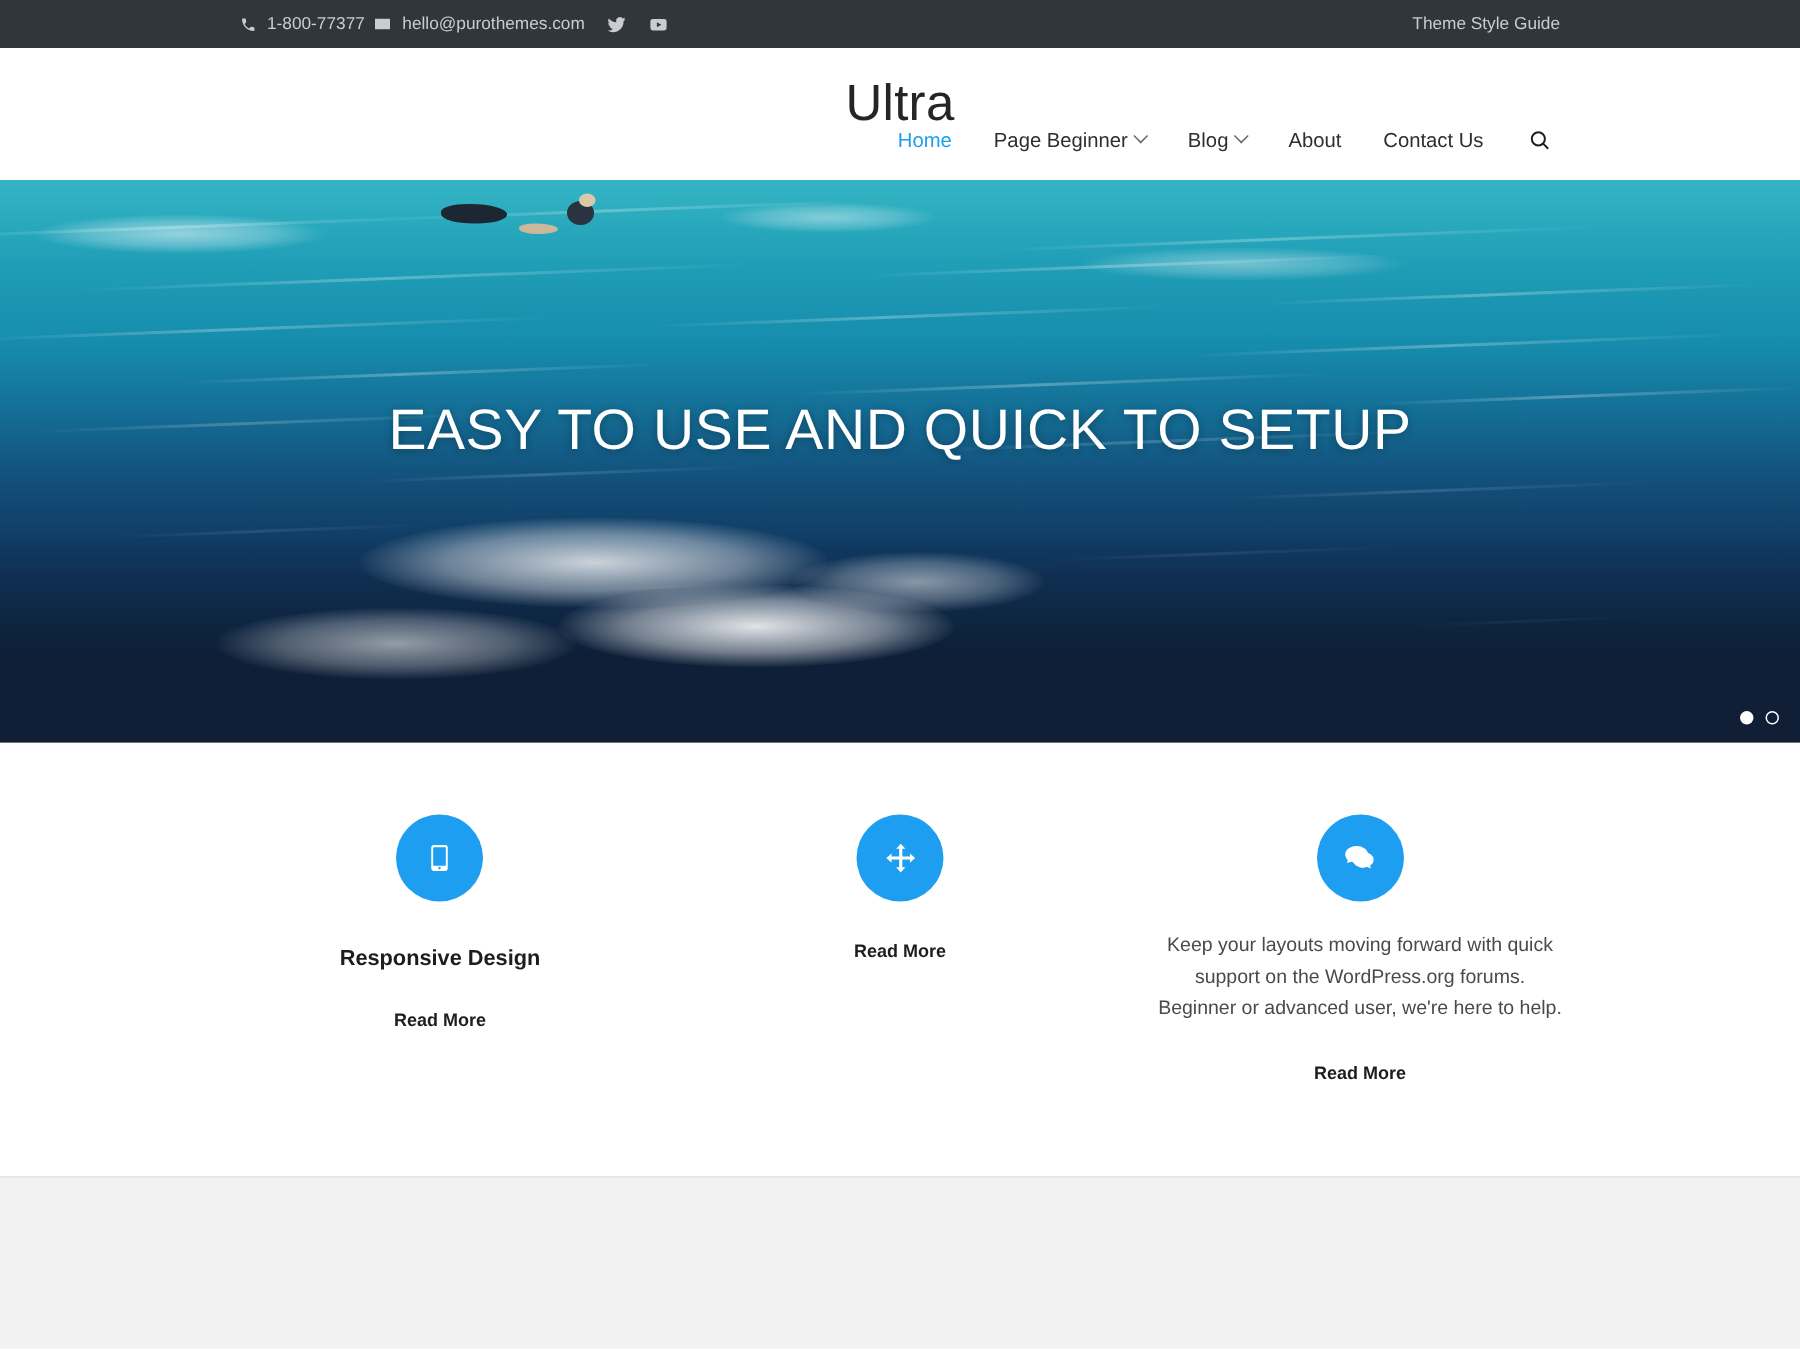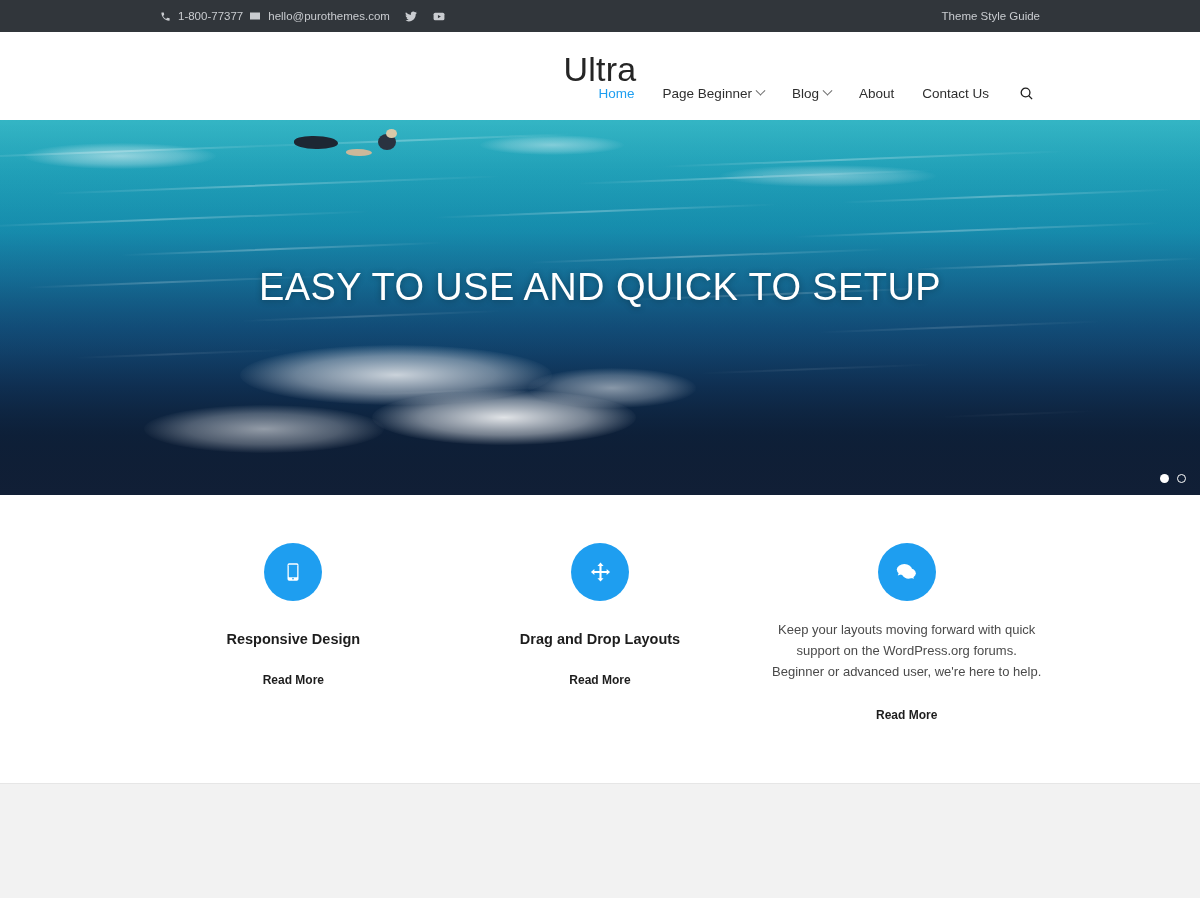--- a/index.html
+++ b/index.html
@@ -376,21 +376,20 @@
     </div>
 
     <div class="feature">
       <div class="feat-icon">
         <span>
           <svg width="23" height="23" viewBox="0 0 24 24">
               <path d="M12 1.5l3.2 3.6h-2.1v5.3h5.3V8.3L22 11.5l-3.6 3.2v-2.1h-5.3v5.3h2.1L12 21.5l-3.2-3.6h2.1v-5.3H5.6v2.1L2 11.5l3.6-3.2v2.1h5.3V5.1H8.8L12 1.5z"></path>
             </svg>
         </span>
       </div>
-      <h3 class="feat-title">Drag and Drop Layouts</h3>
       <a class="feat-more" href="#">Read More</a>
     </div>
 
     <div class="feature">
       <div class="feat-icon">
         <span>
           <svg width="24" height="24" viewBox="0 0 24 24">
             <ellipse cx="13.8" cy="13.2" rx="7" ry="5.2"></ellipse>
             <path d="M10 17.4c1.6 1.4 4.2 1.4 5.6.4l3.4 1-1-2.6"></path>
             <ellipse cx="9.4" cy="9.6" rx="7.6" ry="5.6"></ellipse>

